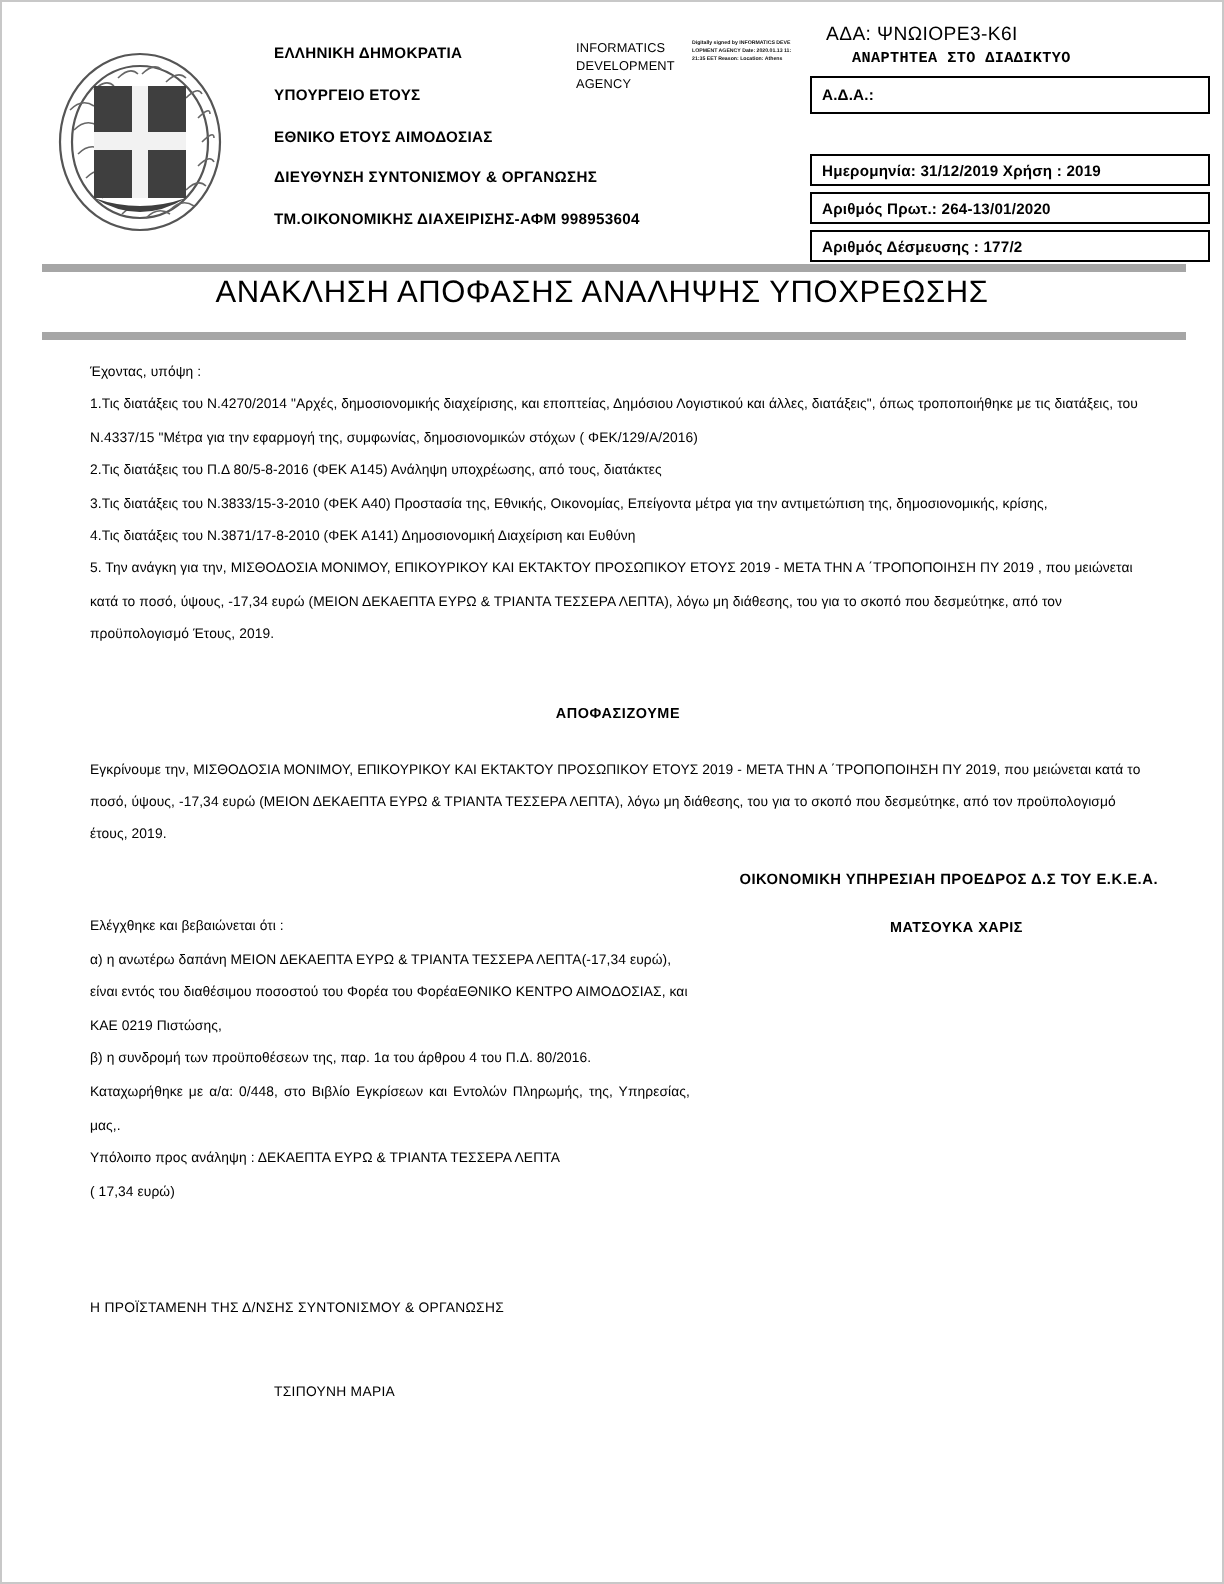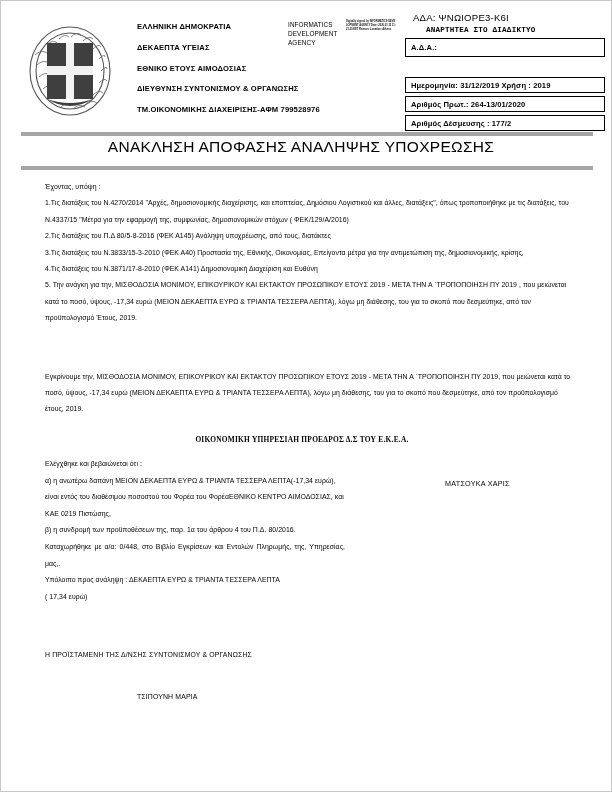--- a/index.html
+++ b/index.html
@@ -157,35 +157,34 @@
     letter-spacing: 0.3px;
   }
 
   
   .sig-row {
     position: absolute;
     left: 20px;
     top: 434px;
     width: 572px;
     display: flex;
-    justify-content: center;
+    justify-content: flex-end;
     font-size: 7.4px;
     font-weight: bold;
     letter-spacing: 0.25px;
-    font-family: Liberation Serif, serif;
   }
   .sig-left  { margin-left: 4px; }
   .sig-right { margin-right: 14px; }
 
   .approver-name {
     position: absolute;
     left: 444px;
-    top: 478px;
+    top: 458px;
     font-size: 7.2px;
-    font-weight: normal;
+    font-weight: bold;
     letter-spacing: 0.25px;
   }
 
   .fin-block {
     position: absolute;
     left: 44px;
     top: 455px;
     width: 300px;
   }
   .fin-line {
@@ -229,24 +228,24 @@
         </g>
         <rect x="22" y="22" width="46" height="56" fill="#3f3f3f"></rect>
         <rect x="41" y="22" width="8" height="56" fill="#f2f2f2"></rect>
         <rect x="22" y="45" width="46" height="9" fill="#f2f2f2"></rect>
         <path d="M22 78 Q45 92 68 78 L68 78 Q45 86 22 78 Z" fill="#3f3f3f"></path>
       </svg>
     </div>
 
     <div class="org-block">
       <div class="org-line">ΕΛΛΗΝΙΚΗ ΔΗΜΟΚΡΑΤΙΑ</div>
-      <div class="org-line">ΔΕΚΑΕΠΤΑ ΥΓΕΙΑΣ</div>
+      <div class="org-line">ΥΠΟΥΡΓΕΙΟ ΕΤΟΥΣ</div>
       <div class="org-line">ΕΘΝΙΚΟ ΕΤΟΥΣ ΑΙΜΟΔΟΣΙΑΣ</div>
       <div class="org-line">ΔΙΕΥΘΥΝΣΗ ΣΥΝΤΟΝΙΣΜΟΥ &amp; ΟΡΓΑΝΩΣΗΣ</div>
-      <div class="org-line">ΤΜ.ΟΙΚΟΝΟΜΙΚΗΣ ΔΙΑΧΕΙΡΙΣΗΣ-ΑΦΜ 799528976</div>
+      <div class="org-line">ΤΜ.ΟΙΚΟΝΟΜΙΚΗΣ ΔΙΑΧΕΙΡΙΣΗΣ-ΑΦΜ 998953604</div>
     </div>
 
     <div class="ida-logo">INFORMATICS DEVELOPMENT AGENCY</div>
     <div class="sig-block">Digitally signed by INFORMATICS DEVELOPMENT AGENCY Date: 2020.01.13 11:21:35 EET Reason: Location: Athens</div>
 
     <div class="ada-top">ΑΔΑ: ΨΝΩΙΟΡΕ3-Κ6Ι</div>
     <div class="anartitea">ΑΝΑΡΤΗΤΕΑ ΣΤΟ ΔΙΑΔΙΚΤΥΟ</div>
 
     <div class="box box-ada">Α.Δ.Α.:</div>
     <div class="box box-date">Ημερομηνία: 31/12/2019 Χρήση : 2019</div>
@@ -260,20 +259,21 @@
 
   <div class="body-area">
     <p class="p">Έχοντας, υπόψη :</p>
     <p class="p">1.Τις διατάξεις του Ν.4270/2014 "Αρχές, δημοσιονομικής διαχείρισης, και εποπτείας, Δημόσιου Λογιστικού και άλλες, διατάξεις", όπως τροποποιήθηκε με τις διατάξεις, του Ν.4337/15 "Μέτρα για την εφαρμογή της, συμφωνίας, δημοσιονομικών στόχων ( ΦΕΚ/129/Α/2016)</p>
     <p class="p">2.Τις διατάξεις του Π.Δ 80/5-8-2016 (ΦΕΚ Α145) Ανάληψη υποχρέωσης, από τους, διατάκτες</p>
     <p class="p">3.Τις διατάξεις του Ν.3833/15-3-2010 (ΦΕΚ Α40) Προστασία της, Εθνικής, Οικονομίας, Επείγοντα μέτρα για την αντιμετώπιση της, δημοσιονομικής, κρίσης,</p>
     <p class="p">4.Τις διατάξεις του Ν.3871/17-8-2010 (ΦΕΚ Α141) Δημοσιονομική Διαχείριση και Ευθύνη</p>
     <p class="p">5. Την ανάγκη για την, ΜΙΣΘΟΔΟΣΙΑ ΜΟΝΙΜΟΥ, ΕΠΙΚΟΥΡΙΚΟΥ ΚΑΙ ΕΚΤΑΚΤΟΥ ΠΡΟΣΩΠΙΚΟΥ ΕΤΟΥΣ 2019 - ΜΕΤΑ ΤΗΝ Α ΄ΤΡΟΠΟΠΟΙΗΣΗ ΠΥ 2019 , που μειώνεται κατά το ποσό, ύψους, -17,34 ευρώ (ΜΕΙΟΝ ΔΕΚΑΕΠΤΑ ΕΥΡΩ &amp; ΤΡΙΑΝΤΑ ΤΕΣΣΕΡΑ ΛΕΠΤΑ), λόγω μη διάθεσης, του για το σκοπό που δεσμεύτηκε, από τον προϋπολογισμό Έτους, 2019.</p>
 
     <div class="spacer-lg"></div>
+    <div class="centered-bold">ΑΠΟΦΑΣΙΖΟΥΜΕ</div>
     <div class="spacer-md"></div>
 
     <p class="p">Εγκρίνουμε την, ΜΙΣΘΟΔΟΣΙΑ ΜΟΝΙΜΟΥ, ΕΠΙΚΟΥΡΙΚΟΥ ΚΑΙ ΕΚΤΑΚΤΟΥ ΠΡΟΣΩΠΙΚΟΥ ΕΤΟΥΣ 2019 - ΜΕΤΑ ΤΗΝ Α ΄ΤΡΟΠΟΠΟΙΗΣΗ ΠΥ 2019, που μειώνεται κατά το ποσό, ύψους, -17,34 ευρώ (ΜΕΙΟΝ ΔΕΚΑΕΠΤΑ ΕΥΡΩ &amp; ΤΡΙΑΝΤΑ ΤΕΣΣΕΡΑ ΛΕΠΤΑ), λόγω μη διάθεσης, του για το σκοπό που δεσμεύτηκε, από τον προϋπολογισμό έτους, 2019.</p>
   </div>
 
   <div class="sig-row">
     <div class="sig-left">ΟΙΚΟΝΟΜΙΚΗ ΥΠΗΡΕΣΙΑ</div>
     <div class="sig-right">Η ΠΡΟΕΔΡΟΣ Δ.Σ ΤΟΥ Ε.Κ.Ε.Α.</div>
   </div>
 

